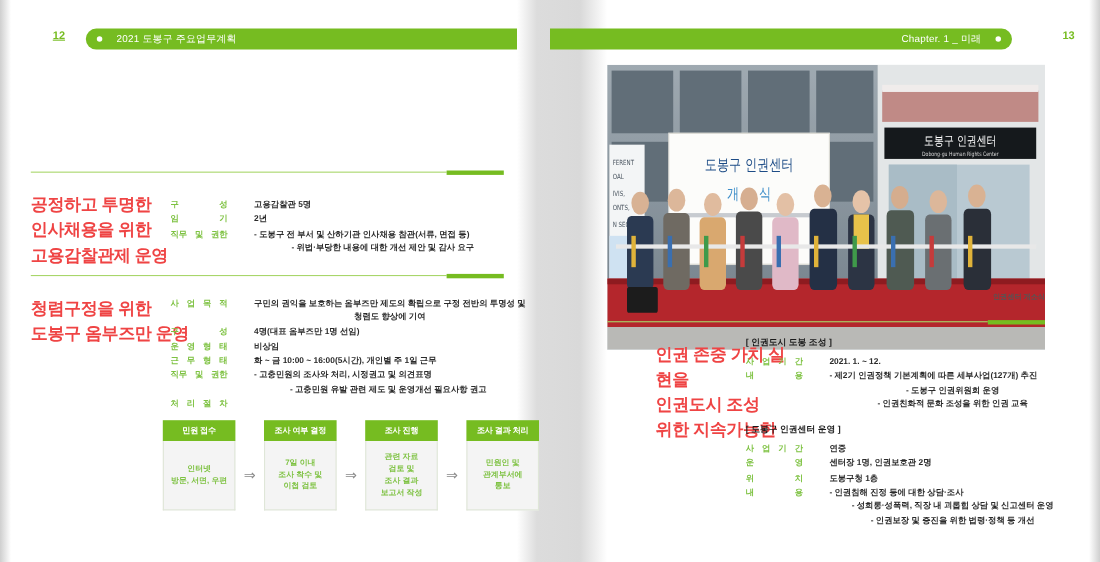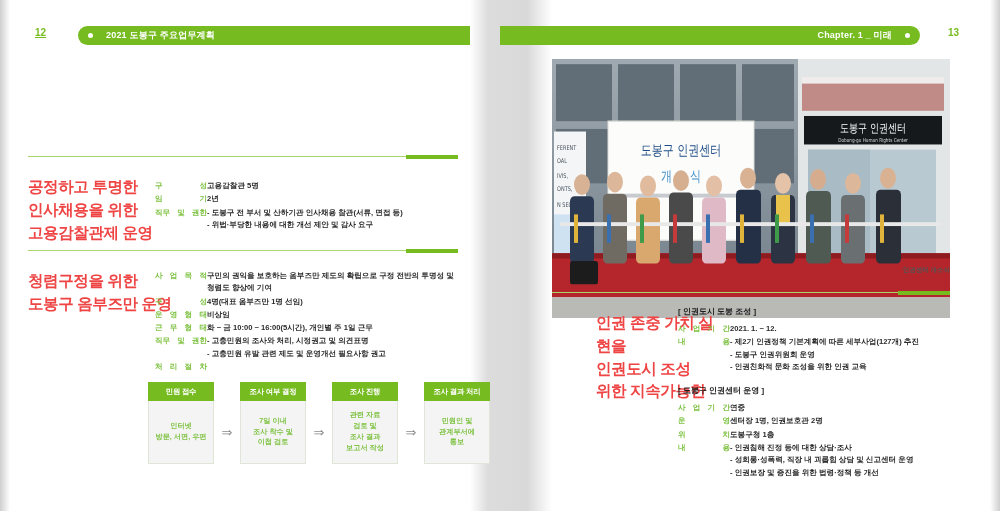--- a/index.html
+++ b/index.html
@@ -19,46 +19,46 @@
   .gutter-right { position: absolute; right: 0;  top: 0; width: 10px;  height: 511px;
                   background: linear-gradient(to left, #cfcfcf 0%, #ffffff 100%); }
 
   
   .hdr { position: absolute; top: 26px; height: 19px; background: #76bc21;
          display: flex; align-items: center; }
   .hdr-left  { left: 78px;  width: 392px; border-radius: 10px 0 0 10px; padding-left: 10px; }
   .hdr-right { left: 500px; width: 420px; border-radius: 0 10px 10px 0;
                justify-content: flex-end; padding-right: 10px; }
   .hdr-dot { width: 5px; height: 5px; border-radius: 50%; background: #ffffff; flex: 0 0 auto; }
-  .hdr-txt { color: #ffffff; font-size: 9px; font-weight: bold; letter-spacing: .2px; }
+  .hdr-txt { color: #ffffff; font-size: 9px; font-weight: normal; letter-spacing: .2px; }
   .hdr-left  .hdr-txt { margin-left: 13px; }
   .hdr-right .hdr-txt { margin-right: 13px; }
 
   .folio { position: absolute; top: 27px; font-size: 10px; font-weight: bold; color: #76bc21; }
-  .folio-l { left: 35px; text-decoration: underline; }
-  .folio-r { right: 41px; }
+  .folio-l { left: 48px; text-decoration: underline; }
+  .folio-r { right: 23px; }
 
   
   .rule { position: absolute; height: 5px; display: flex; align-items: center; }
   .rule .thin  { height: 1px; background: #a8d66a; flex: 1 1 auto; }
   .rule .thick { height: 4px; background: #76bc21; width: 52px; flex: 0 0 auto; }
 
   
   .sec-title { position: absolute; color: #ef4444; font-weight: bold;
                font-size: 15.5px; line-height: 1.47; letter-spacing: -.4px; }
 
   
   .detail { position: absolute; font-size: 7.6px; line-height: 1.62; }
   .drow { display: flex; align-items: flex-start; margin-bottom: 1px; }
   .dlabel { color: #7ec242; font-weight: bold; flex: 0 0 52px;
             display: flex; justify-content: space-between; letter-spacing: 0; }
   .dlabel span { display: inline-block; }
-  .dval { color: #2b2b2b; font-weight: bold; flex: 1 1 auto; }
+  .dval { color: #2b2b2b; font-weight: bold; flex: 1 1 auto; padding-left: 24px; }
   .dval .ln { display: block; white-space: nowrap; }
-  .dval .sub { display: block; white-space: nowrap; }
+  .dval .sub { display: block; white-space: nowrap; text-align: center; }
 
   .blk-title { color: #1a1a1a; font-weight: bold; font-size: 8px; margin-bottom: 4px; }
 
   
   .flow { position: absolute; display: flex; align-items: stretch; }
   .fbox { width: 66px; display: flex; flex-direction: column; }
   .fhead { background: #76bc21; color: #ffffff; font-size: 7.4px; font-weight: bold;
            text-align: center; padding: 5px 0 4px; letter-spacing: -.2px; }
   .fbody { background: #f4f4f4; border: 1px solid #dfe6d8; border-top: none;
            color: #7ec242; font-size: 7.2px; font-weight: bold; text-align: center;

